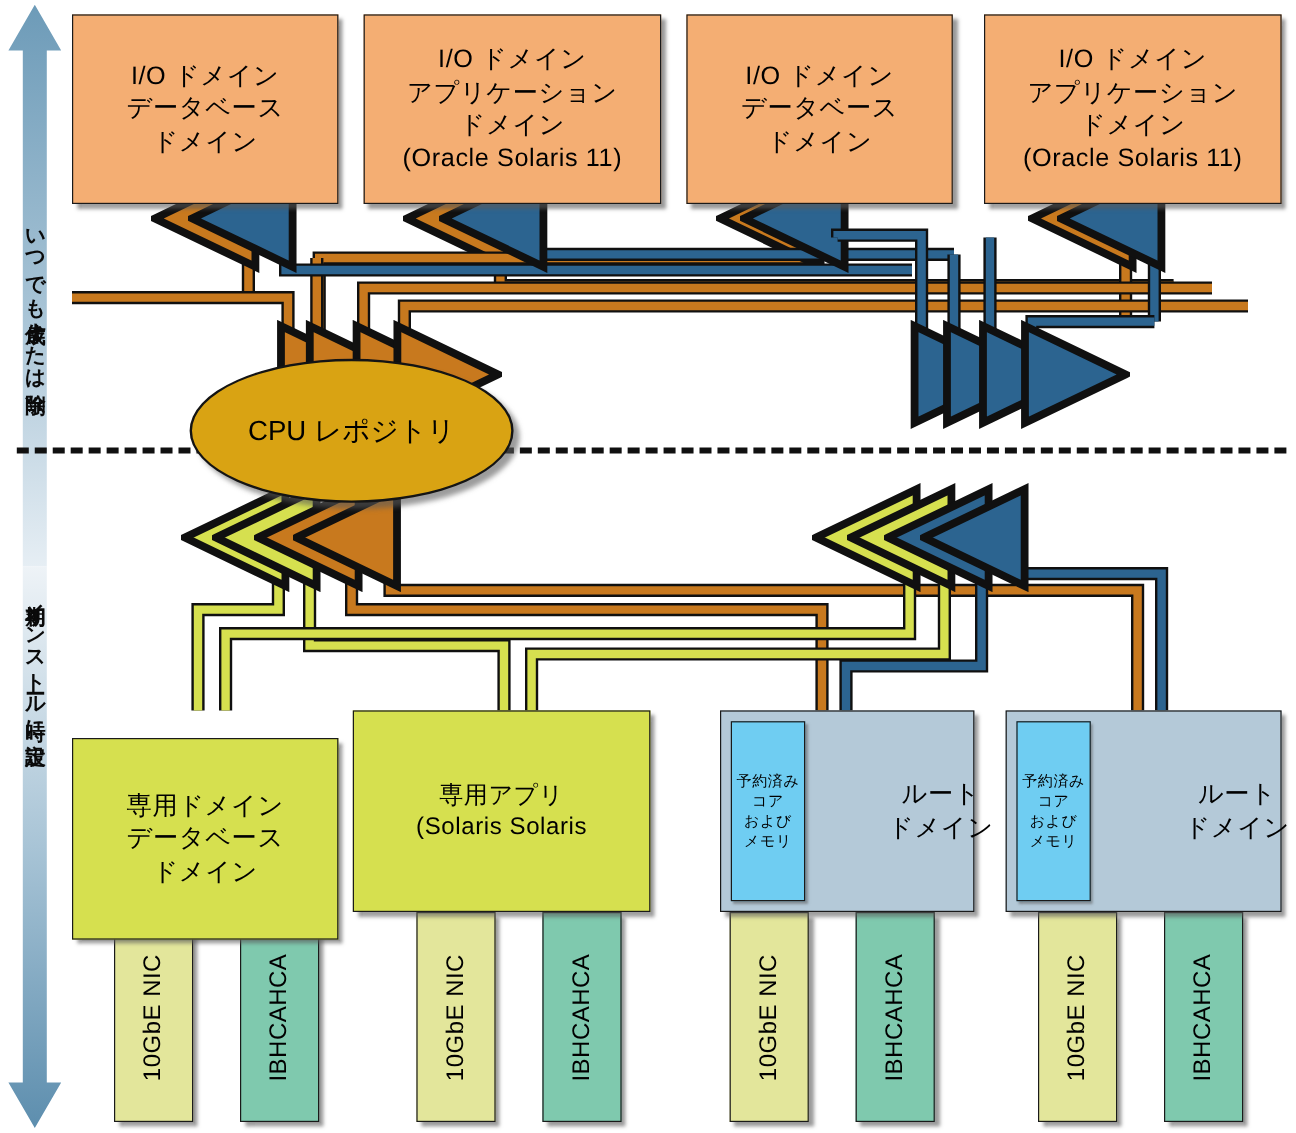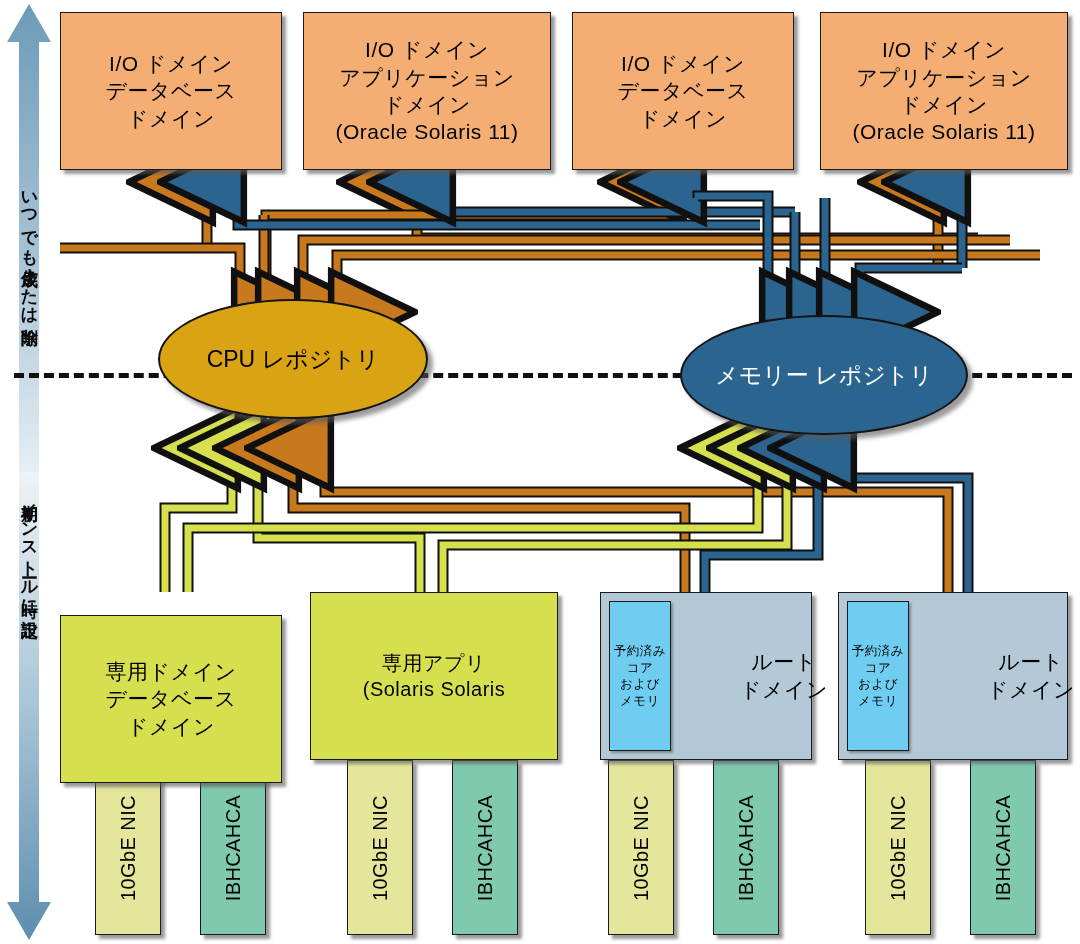--- a/index.html
+++ b/index.html
@@ -257,36 +257,30 @@
     </span>
   </div>
 
   <div class="ell" id="cpu-repo" style="left:158px;top:299px;width:270px;height:120px;">
     <span>
       <span>CPU</span>
       <span>レポジトリ</span>
     </span>
   </div>
 
-  <div class="ell" id="mem-repo" style="left:680px;top:315px;width:288px;height:120px;">
-    <span>
-      <span>メモリー</span>
-      <span>レポジトリ</span>
-    </span>
-  </div>
 
   <div class="bx ded-box" style="left:60px;top:592px;width:222px;height:168px;margin-top:23px;">
     <span>
       <span>専用ドメイン</span>
       <span>データベース</span>
       <span>ドメイン</span>
     </span>
   </div>
 
-  <div class="bx ded-box" style="left:310px;top:592px;width:248px;height:168px;font-size:20px;">
+  <div class="bx ded-box" style="left:294px;top:592px;width:248px;height:168px;font-size:20px;">
     <span>
       <span>専用アプリ</span>
       <span>(Solaris Solaris</span>
     </span>
   </div>
 
   <div class="bx root-box" style="left:600px;top:592px;width:212px;height:168px;">
     <div class="res-box">
       <span>
         <span>予約済み</span>

